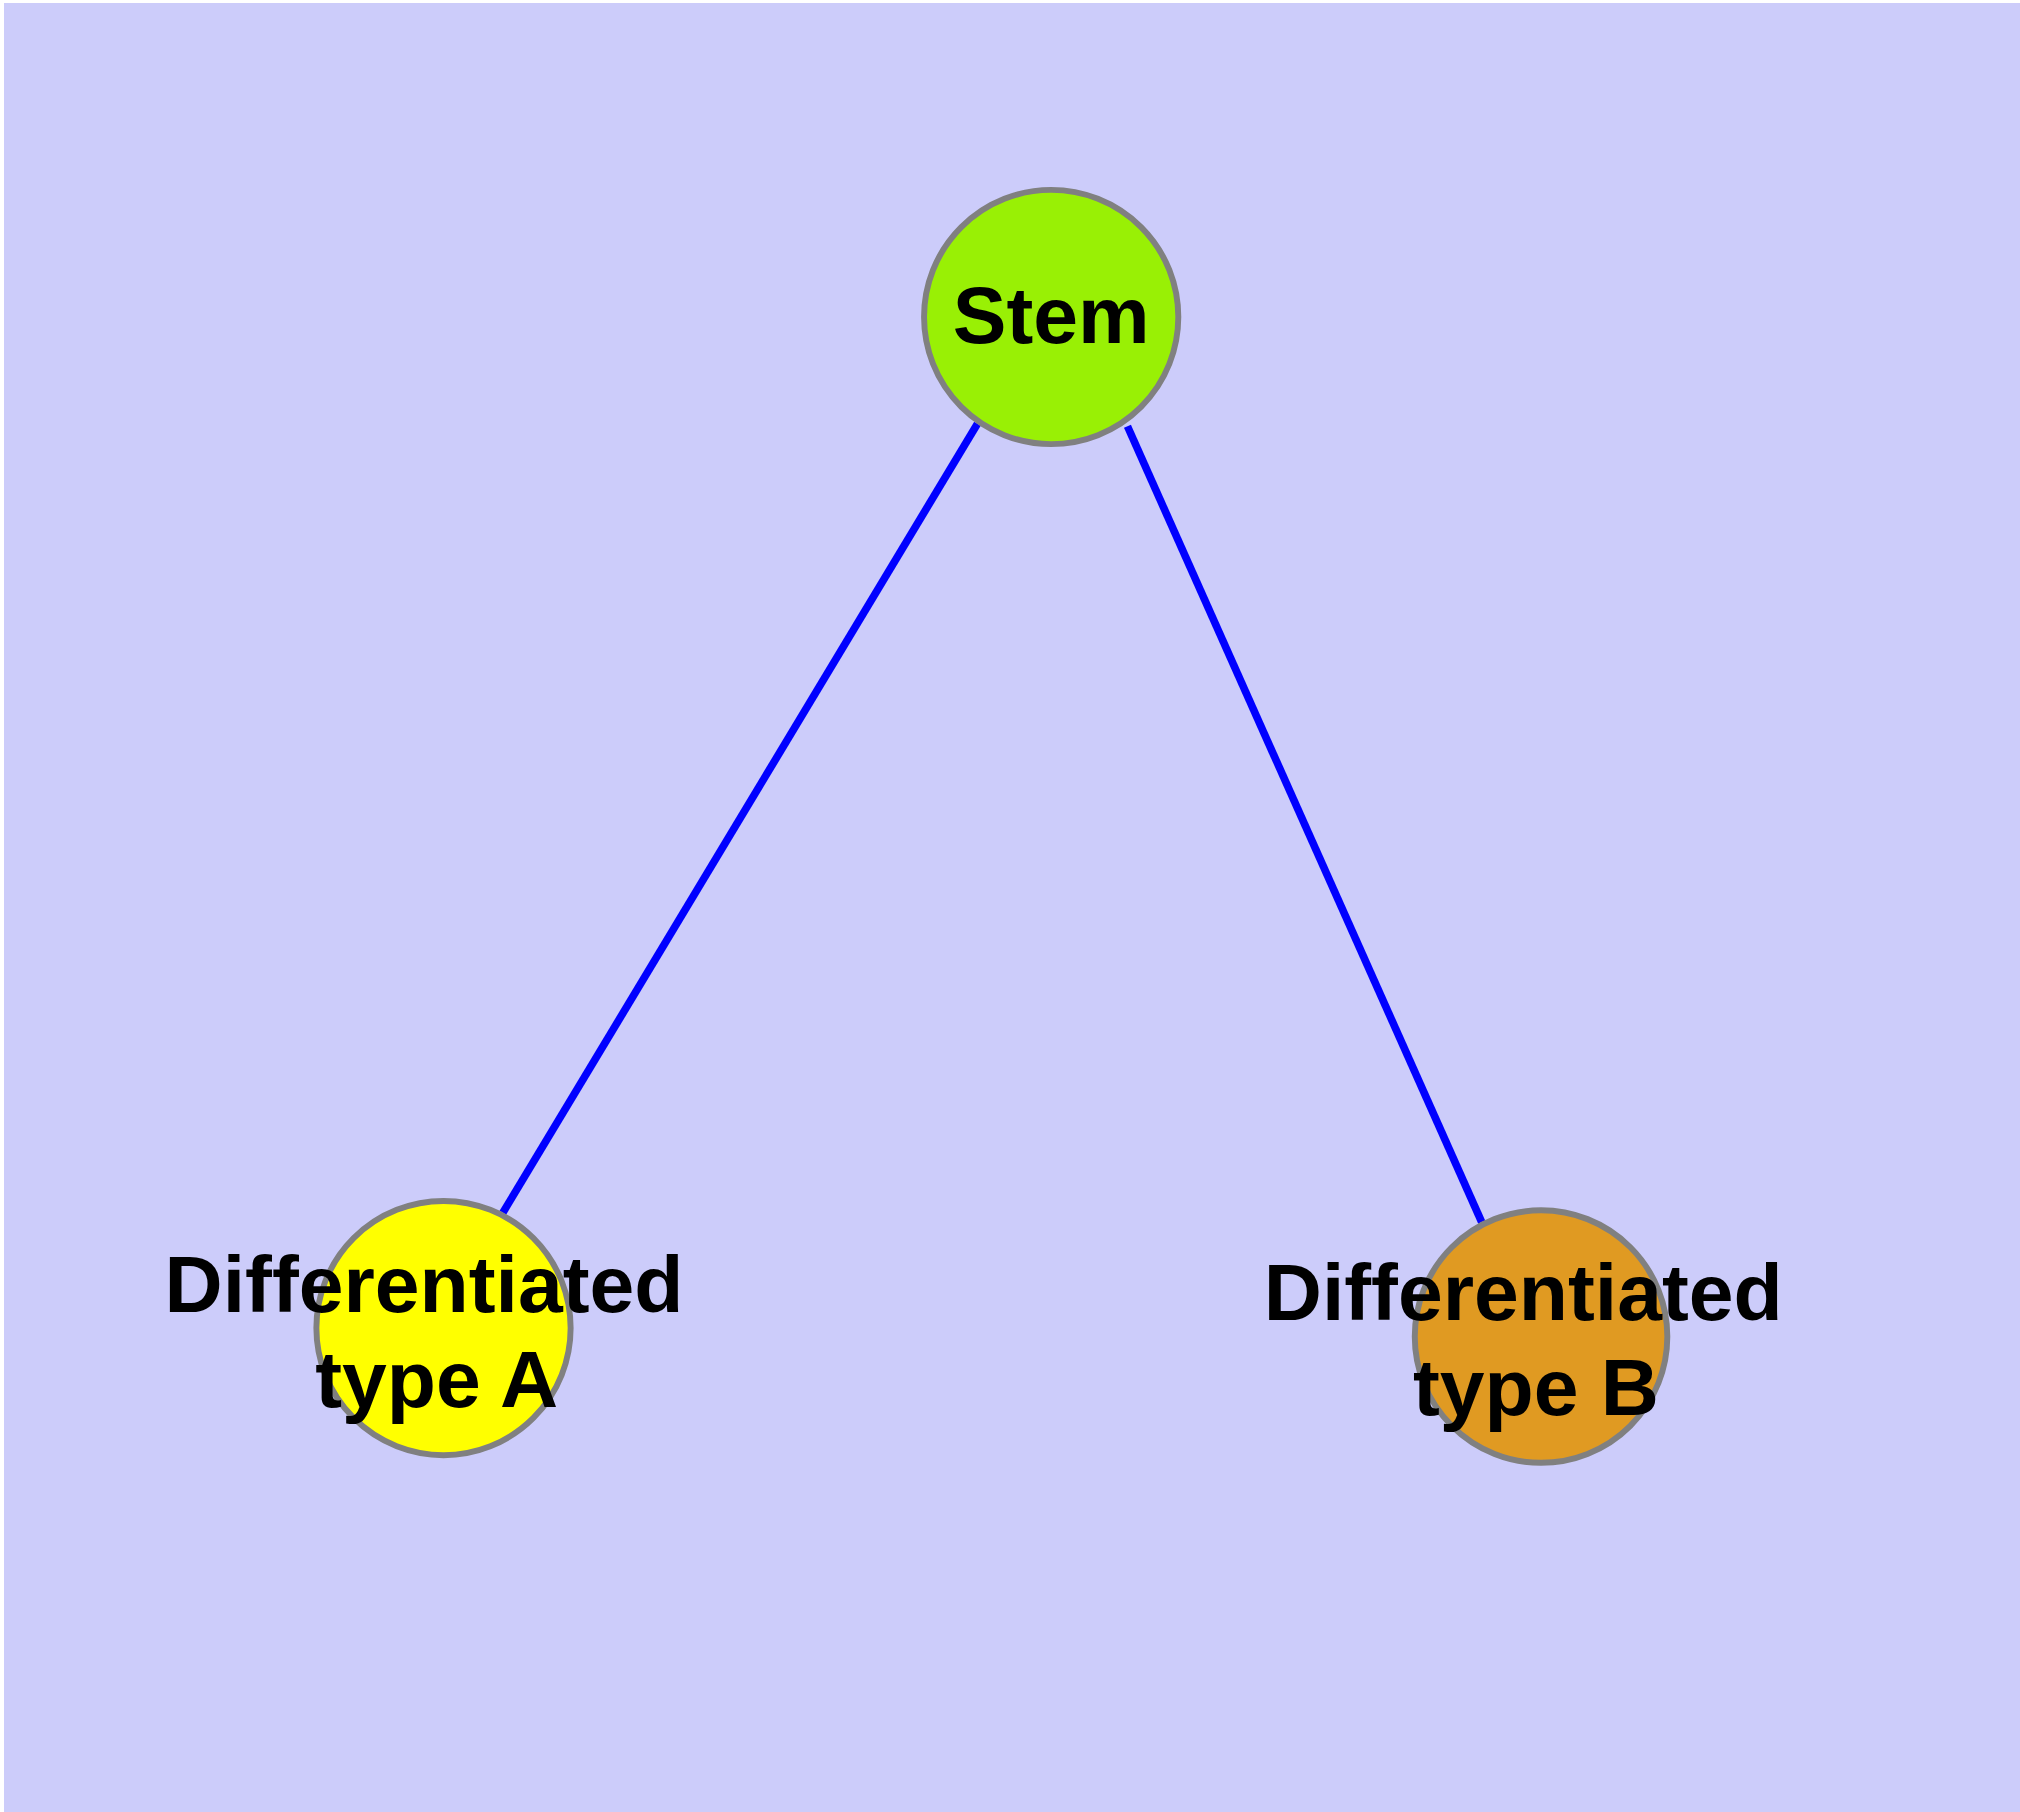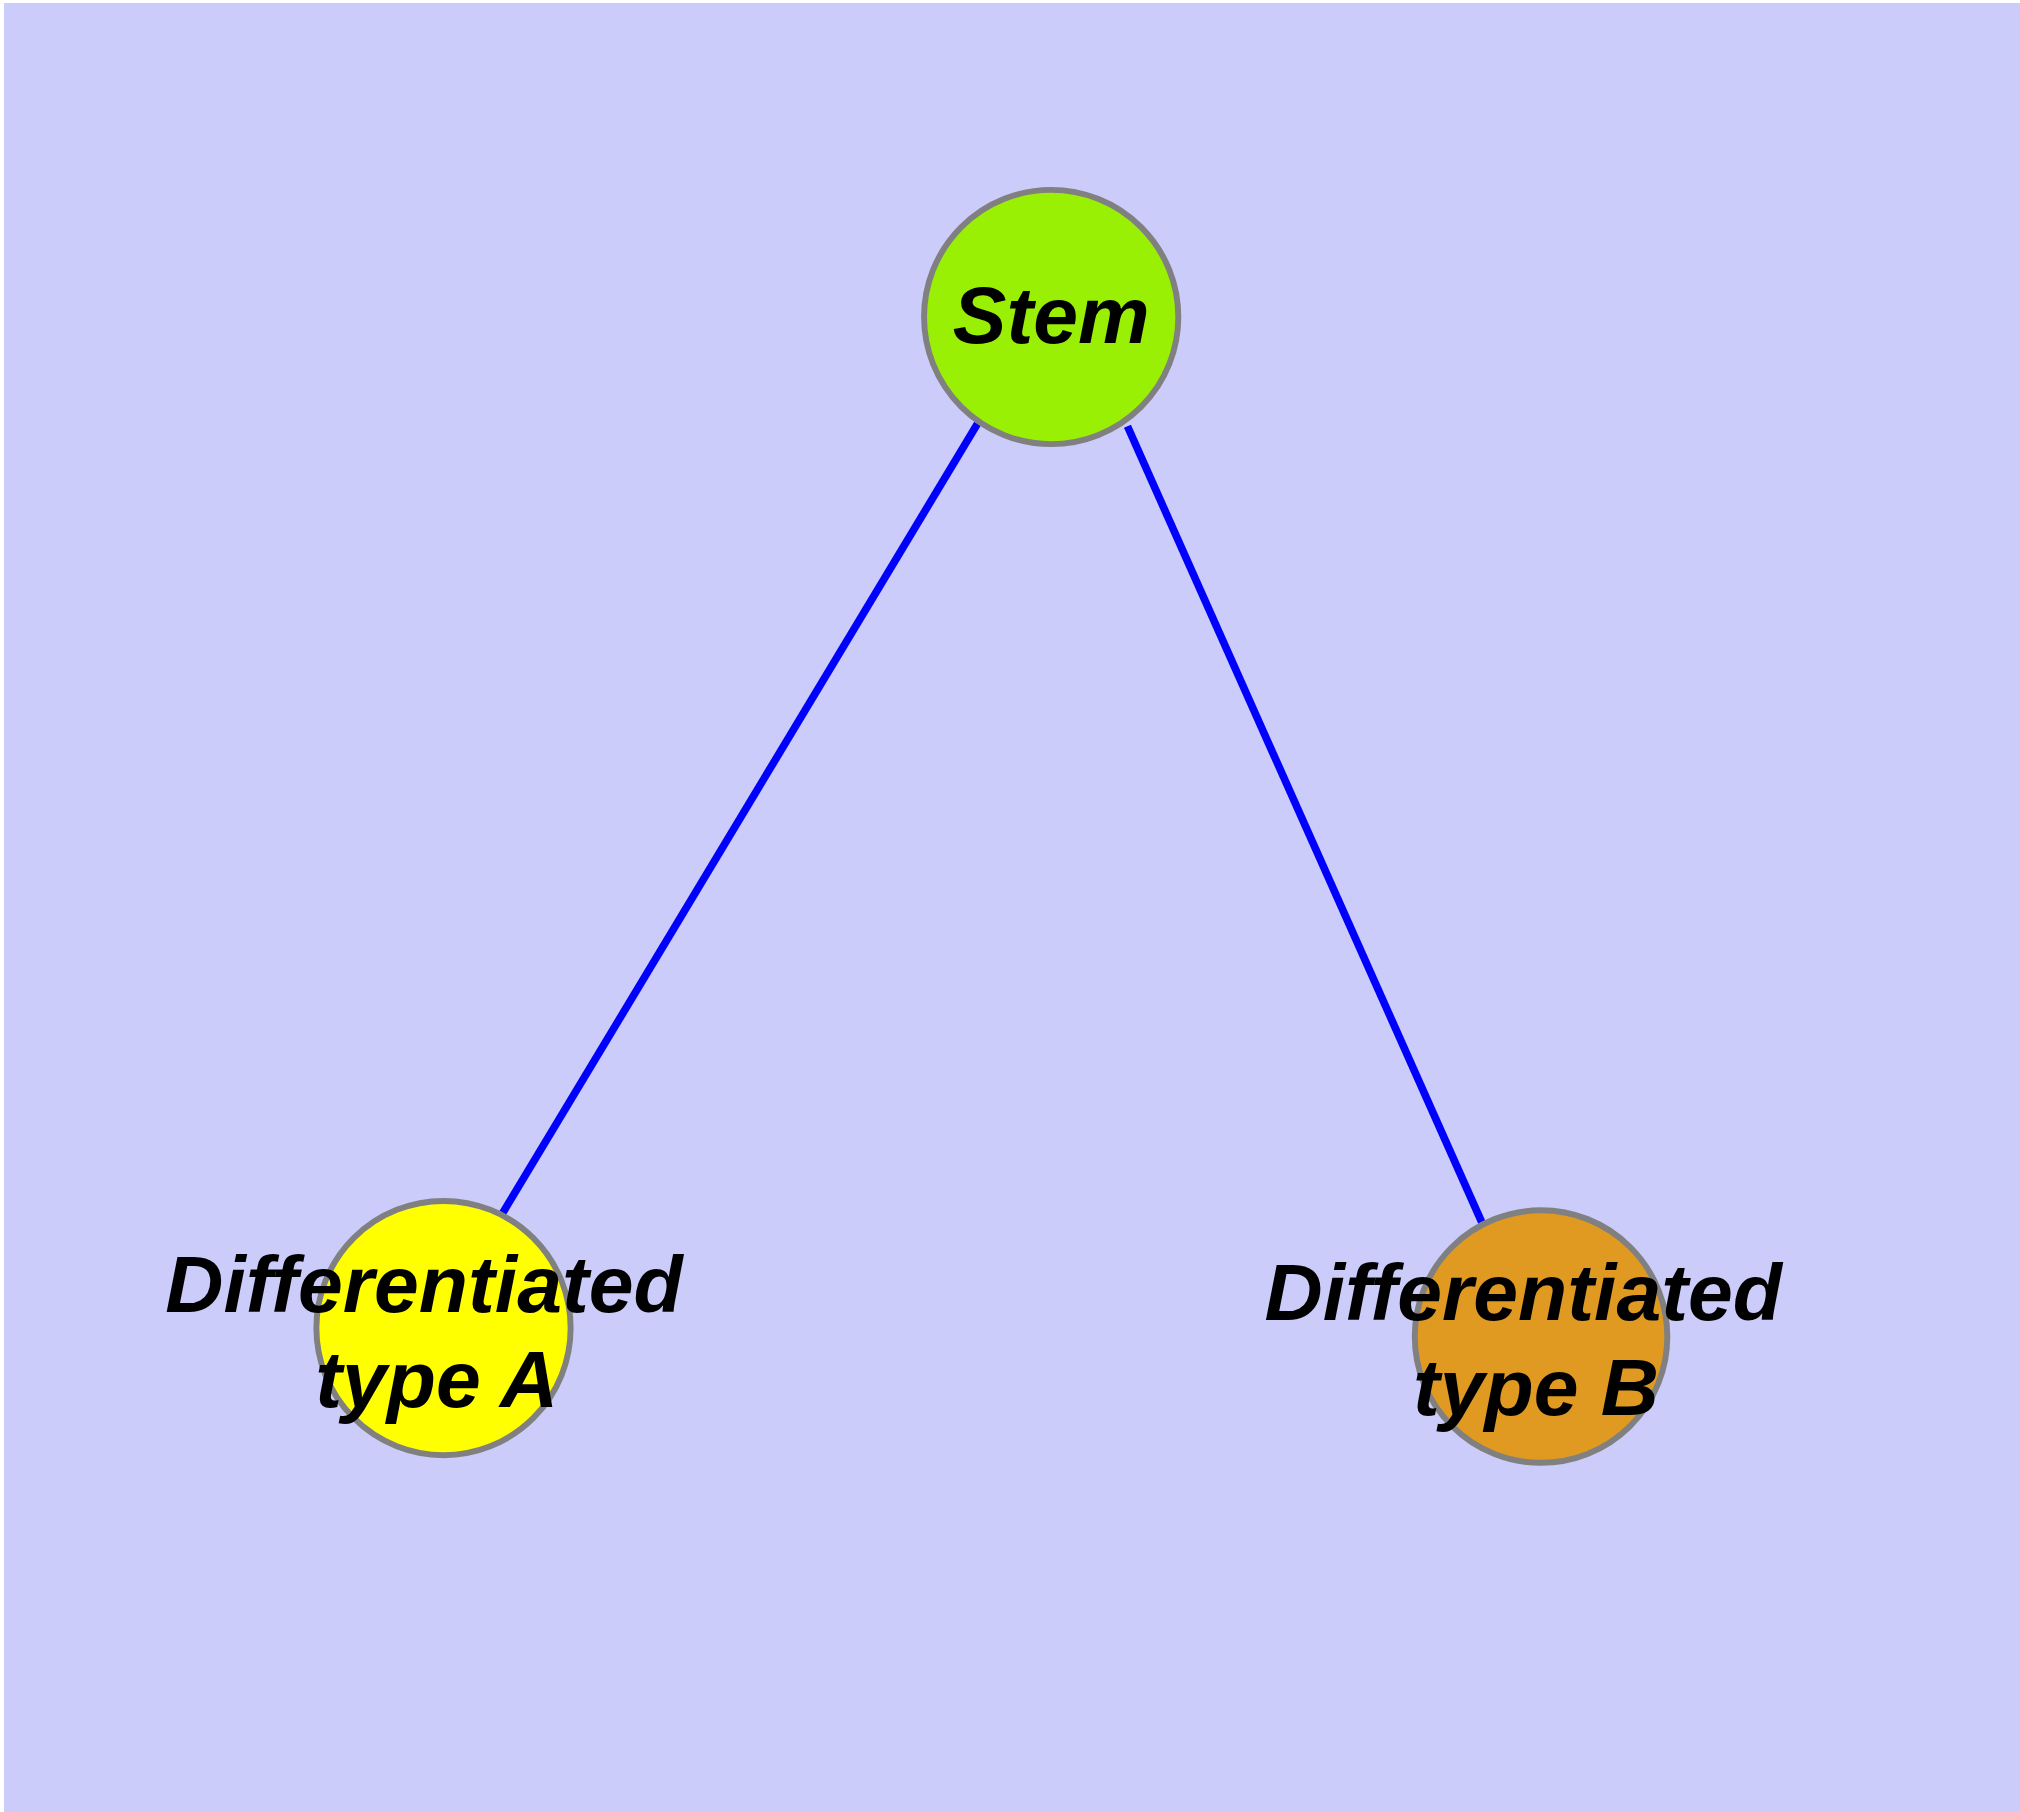--- a/index.html
+++ b/index.html
@@ -8,21 +8,20 @@
     padding: 0;
     background: #ffffff;
   }
   #canvas {
     position: relative;
     width: 2021px;
     height: 1812px;
     background: #ffffff;
     overflow: hidden;
     font-family: "Liberation Sans", "DejaVu Sans", sans-serif;
-    font-style: italic;
   }
   #plot-area {
     position: absolute;
     left: 4.2px;
     top: 3.4px;
     width: 2016px;
     height: 1809px;
     background: #ccccfa;
   }
   #graph-svg {

